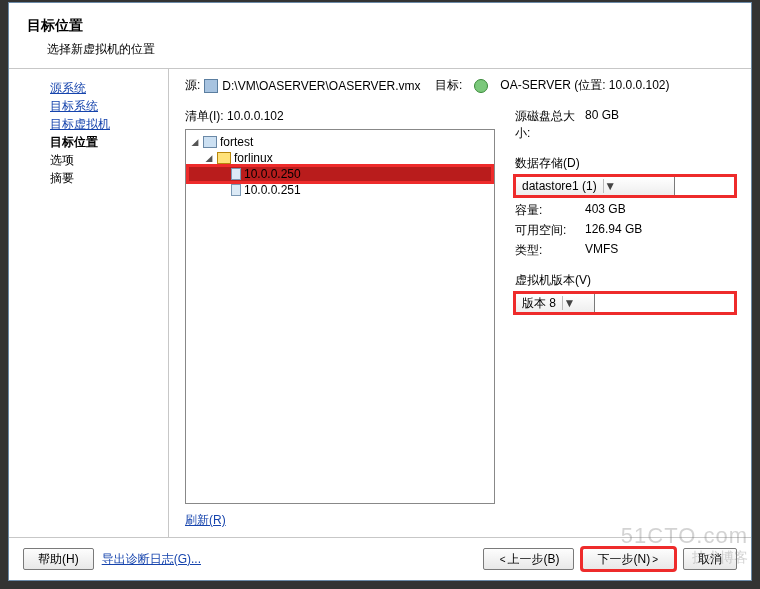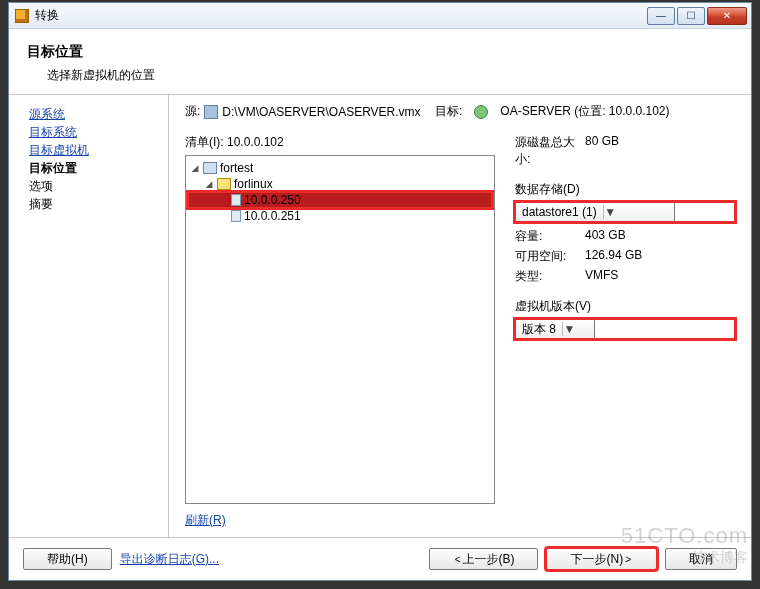--- a/index.html
+++ b/index.html
@@ -64,20 +64,21 @@
     min-height: 0;
   }
   .sidebar {
     width: 160px;
     border-right: 1px solid #c7c7c7;
     padding: 10px 8px 10px 20px;
   }
   .sidebar a, .sidebar .current, .sidebar .plain {
     display: block;
     line-height: 18px;
+    margin-left: 21px;
   }
   .sidebar a { color: #1644ad; text-decoration: underline; cursor: pointer; }
   .sidebar .current { color: #000; font-weight: bold; }
   .main {
     flex: 1;
     padding: 8px 16px 8px 16px;
     display: flex;
     flex-direction: column;
     min-height: 0;
   }
@@ -171,21 +172,21 @@
   .section-gap { height: 10px; }
   .footer {
     border-top: 1px solid #c7c7c7;
     padding: 10px 14px;
     display: flex;
     align-items: center;
     gap: 8px;
   }
   .btn {
     height: 22px;
-    padding: 0 23px;
+    padding: 0 14px;
     border: 1px solid #7a7a7a;
     background: linear-gradient(#fdfdfd,#e8e8e8);
     border-radius: 2px;
     display: inline-flex;
     align-items: center;
     font-size: 12px;
     cursor: pointer;
   }
   .btn .chev { font-size: 10px; padding: 0 2px; }
   .link-inline { color: #1644ad; text-decoration: underline; cursor: pointer; }
@@ -199,29 +200,20 @@
     letter-spacing: 1px;
     pointer-events: none;
   }
   .watermark .sub { font-size: 14px; display: block; text-align: right; letter-spacing: 0; }
 </style>
 </head>
 <body>
 
 <div class="window">
 
-  <div class="titlebar">
-    <span class="app-icon"></span>
-    <span class="title-text">转换</span>
-    <div class="wincontrols">
-      <div class="winbtn">—</div>
-      <div class="winbtn">☐</div>
-      <div class="winbtn close">✕</div>
-    </div>
-  </div>
 
   <div class="header-area">
     <div class="header-title">目标位置</div>
     <div class="header-sub">选择新虚拟机的位置</div>
   </div>
 
   <div class="body-area">
 
     <div class="sidebar">
       <a>源系统</a>

